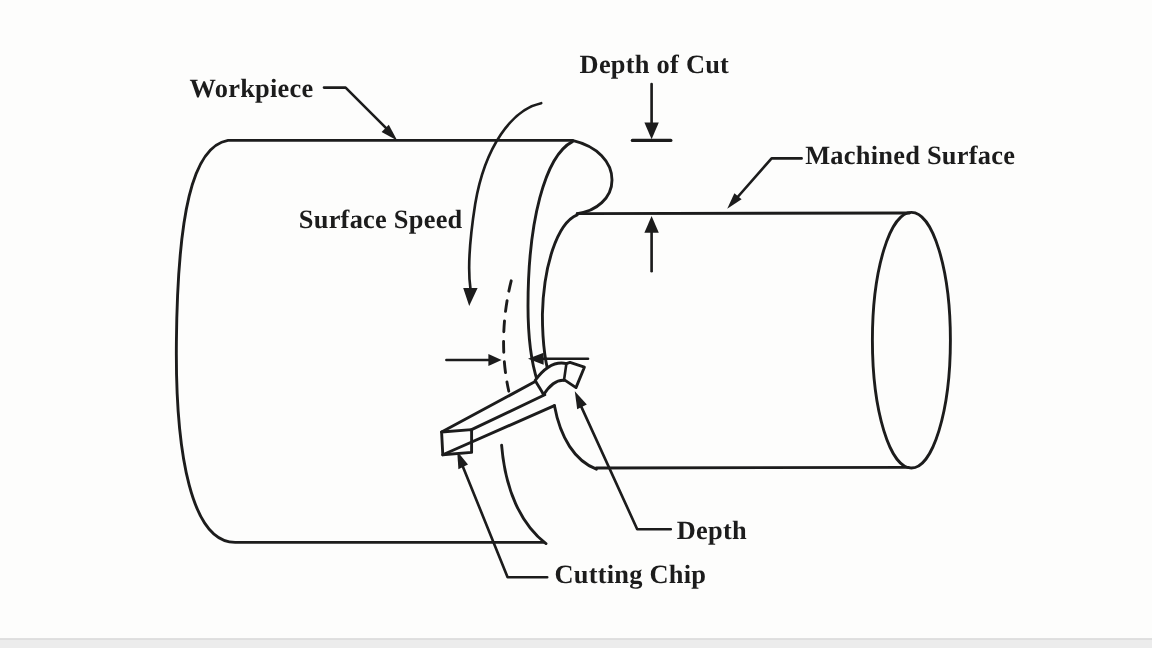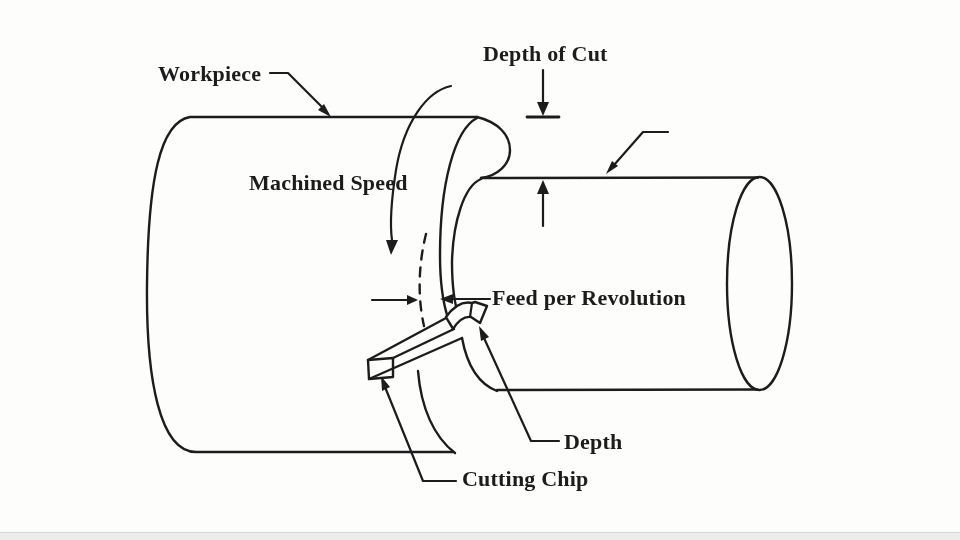--- a/index.html
+++ b/index.html
@@ -90,19 +90,19 @@
     <path class="stroke" d="M 368 360 L 446 318"></path>
     <path class="stroke" d="M 393 358 L 454 329"></path>
     <path class="stroke" d="M 369 379 L 462 338"></path>
 
     <path class="stroke whitefill" d="M 446 317 C 454 306, 463 301, 472 303 L 475 302 L 487 306 L 480 323 L 471 317 C 464 316, 458 321, 453 329 C 451 325, 448 321, 446 317 Z"></path>
     <path class="stroke thin" d="M 472 303 L 470 317"></path>
   </svg>
 
   <div class="lbl" style="left:158px;top:61px;">Workpiece</div>
   <div class="lbl" style="left:483px;top:41px;">Depth of Cut</div>
-  <div class="lbl" style="left:249px;top:170px;">Machined Speed</div>
-  <div class="lbl" style="left:492px;top:285px;">Feed per Revolution</div>
+  <div class="lbl" style="left:249px;top:170px;">Surface Speed</div>
+  <div class="lbl" style="left:671px;top:117px;">Machined Surface</div>
   <div class="lbl" style="left:564px;top:429px;">Depth</div>
   <div class="lbl" style="left:462px;top:466px;">Cutting Chip</div>
 
   <div class="footer-bar"></div>
 </div>
 
 </body></html>

